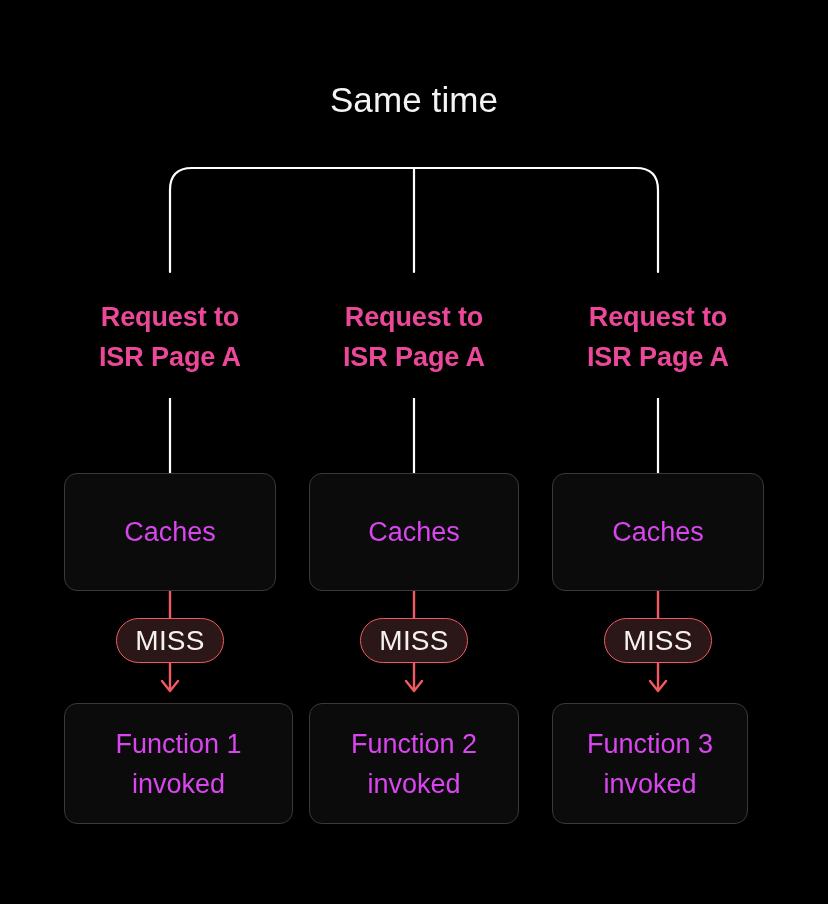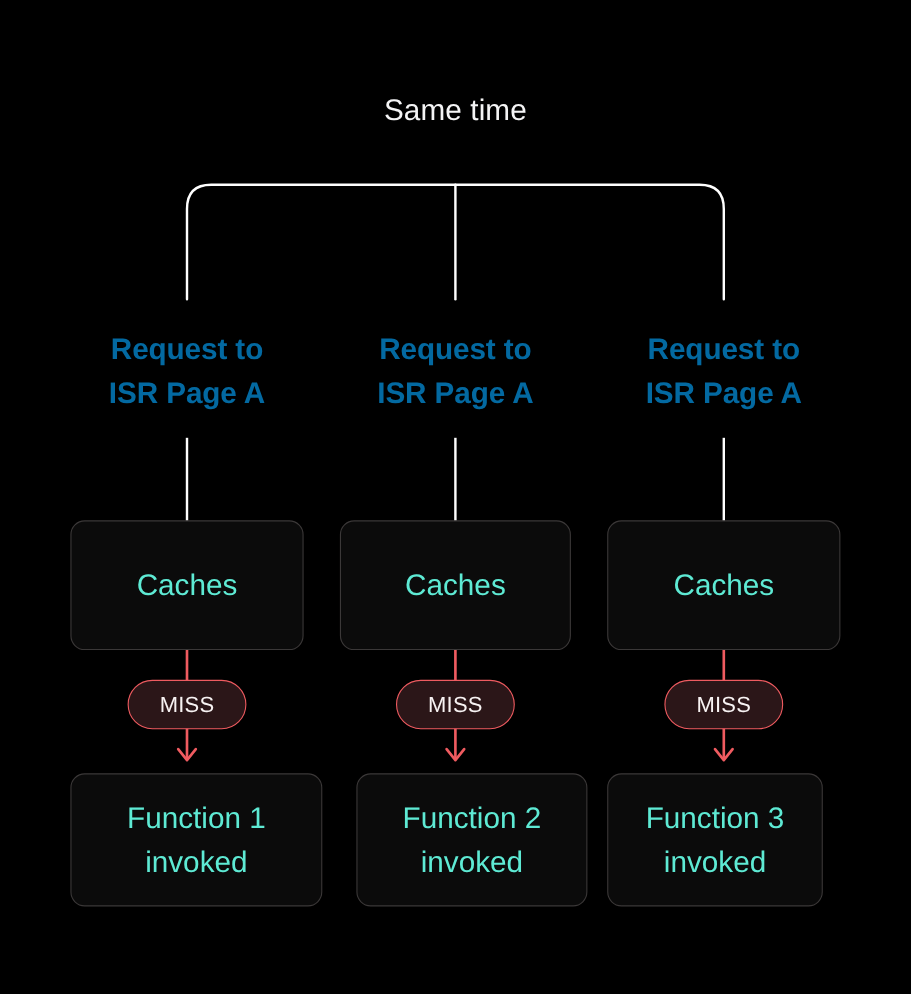--- a/index.html
+++ b/index.html
@@ -26,21 +26,21 @@
   }
 
   
   .caption {
     position: absolute;
     left: 0;
     top: 82px;
     width: 828px;
     text-align: center;
     color: #f4f4f5;
-    font-size: 27px;
+    font-size: 35px;
     line-height: 36px;
     letter-spacing: 0.1px;
     font-weight: 400;
   }
 
   
   .bracket-layer {
     position: absolute;
     left: 0;
     top: 0;
@@ -48,40 +48,40 @@
     height: 904px;
     pointer-events: none;
   }
 
   
   .col-heading {
     position: absolute;
     top: 297px;
     width: 260px;
     text-align: center;
-    color: #0369a1;
+    color: #ec4899;
     font-size: 27px;
     line-height: 40px;
     font-weight: 700;
     letter-spacing: -0.1px;
   }
   .col-heading .ln { display: block; }
 
   
   .node-box {
     position: absolute;
     box-sizing: border-box;
     background: #0b0b0b;
     border: 1px solid #3b3838;
     border-radius: 13px;
     display: flex;
     align-items: center;
     justify-content: center;
     text-align: center;
-    color: #5eead4;
+    color: #d946ef;
     font-size: 27px;
     line-height: 40px;
     font-weight: 400;
   }
   .node-box .ln { display: block; }
 
   .cache-box { top: 473px; height: 118px; }
   .fn-box    { top: 703px; height: 121px; }
 
   
@@ -90,21 +90,21 @@
     box-sizing: border-box;
     top: 618px;
     height: 45px;
     background: #2b1618;
     border: 1.6px solid #ef5b60;
     border-radius: 24px;
     display: flex;
     align-items: center;
     justify-content: center;
     color: #f7f2f2;
-    font-size: 20px;
+    font-size: 28px;
     line-height: 24px;
     font-weight: 400;
     letter-spacing: 0.2px;
   }
 
   
   .c1 { left: 40px; }
   .c2 { left: 284px; }
   .c3 { left: 528px; }
 </style>
@@ -162,21 +162,21 @@
   <div class="col-heading c2">
     <span class="ln">Request to</span>
     <span class="ln">ISR Page A</span>
   </div>
   <div class="node-box cache-box" style="left:309px; width:210px;">
     <span>Caches</span>
   </div>
   <div class="miss-pill" style="left:360px; width:108px;">
     <span>MISS</span>
   </div>
-  <div class="node-box fn-box" style="left:324px; width:210px;">
+  <div class="node-box fn-box" style="left:309px; width:210px;">
     <div>
       <span class="ln">Function 2</span>
       <span class="ln">invoked</span>
     </div>
   </div>
 
   <div class="col-heading c3">
     <span class="ln">Request to</span>
     <span class="ln">ISR Page A</span>
   </div>

